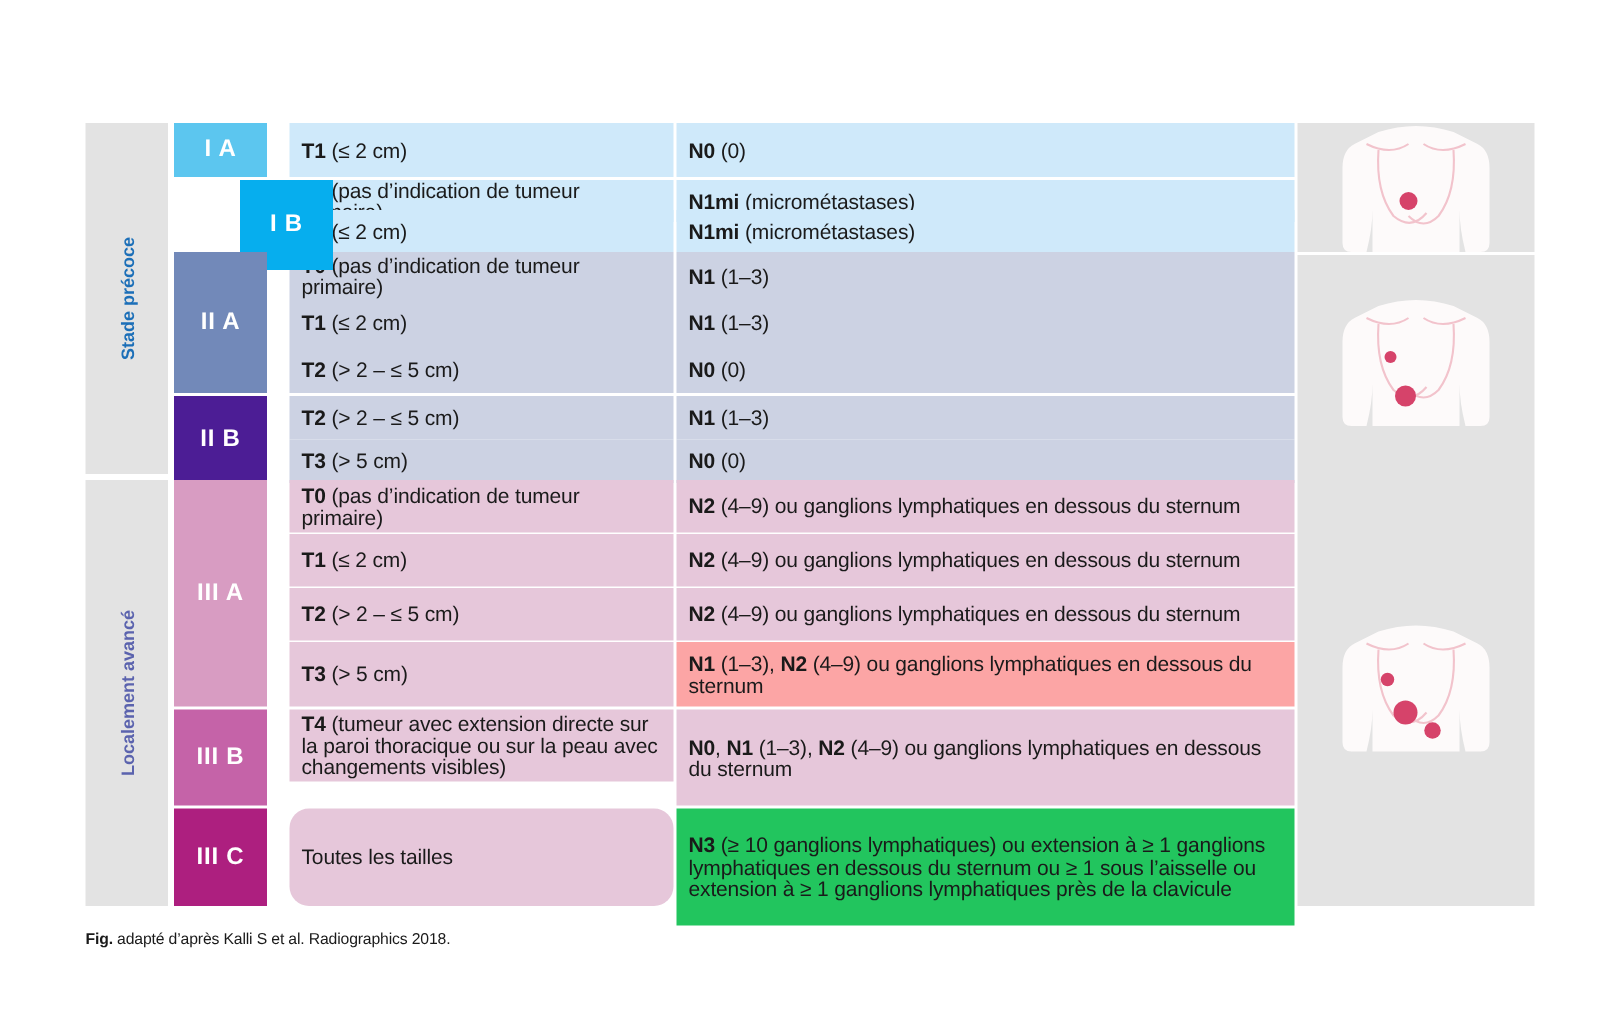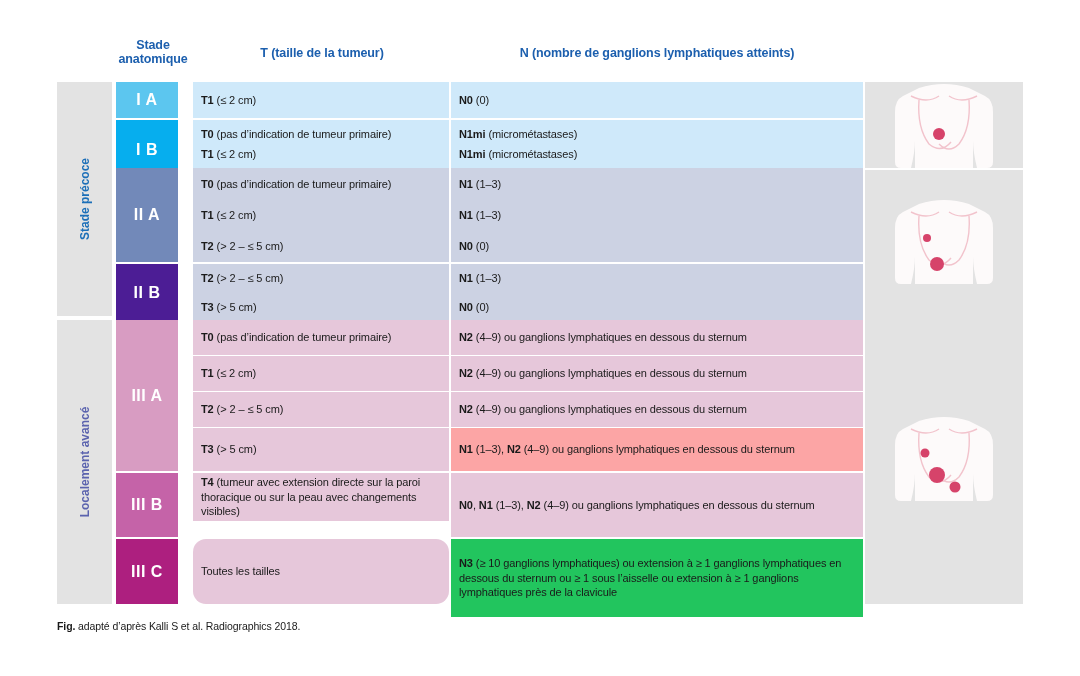--- a/index.html
+++ b/index.html
@@ -35,21 +35,21 @@
   .grp-early .vtext  { color:#1c6fb8; }
   .grp-local .vtext  { color:#5b63ae; }
 
   
   .stage { position:absolute; left:116px; width:62px;
            display:flex; align-items:center; justify-content:center;
            color:#ffffff; font-weight:bold; font-size:16px; letter-spacing:0.5px; }
 
   
   .cell { position:absolute; display:flex; align-items:center;
-          font-size:11px; line-height:14.5px; color:#1a1a1a; letter-spacing:-0.1px; }
+          font-size:14px; line-height:14.5px; color:#1a1a1a; letter-spacing:-0.1px; }
   .cell .inner { padding:0 8px; width:100%; }
   .cell b { font-weight:bold; }
   .col-t { left:193px; width:256px; }
   .col-n { left:451px; width:412px; }
 
   
   .imgcol { position:absolute; left:865px; width:158px; background:#e3e3e3; }
 
   
   .torso { position:absolute; left:0; right:0; }
@@ -58,28 +58,20 @@
   
   .footer { position:absolute; left:57px; top:620px; font-size:10.5px; color:#1a1a1a;
             letter-spacing:-0.1px; }
   .footer b { font-weight:bold; }
 </style>
 </head>
 <body>
 
 <div id="page">
 
-  <div class="header-row">
-    <div class="hdr hdr-stage">
-      <span>Stade</span><br>
-      <span>anatomique</span>
-    </div>
-    <div class="hdr hdr-t">T (taille de la tumeur)</div>
-    <div class="hdr hdr-n">N (nombre de ganglions lymphatiques atteints)</div>
-  </div>
 
   <div class="grid" id="grid">
       <div class="cell col-t" style="top: 82px; height: 36px; background: rgb(207, 233, 250);">
         <div class="inner"><b>T1</b> (≤ 2 cm)</div>
       </div>
       <div class="cell col-n" style="top: 82px; height: 36px; background: rgb(207, 233, 250);">
         <div class="inner"><b>N0</b> (0)</div>
       </div>
       <div class="cell col-t" style="top: 120px; height: 28px; background: rgb(207, 233, 250);">
         <div class="inner"><b>T0</b> (pas d’indication de tumeur primaire)</div>
@@ -159,21 +151,21 @@
       <div class="cell col-n" style="top: 539px; height: 78px; background: #22c55e;">
         <div class="inner"><b>N3</b> (≥ 10 ganglions lymphatiques) ou extension à ≥ 1 ganglions lymphatiques en dessous du sternum ou ≥ 1 sous l’aisselle ou extension à ≥ 1 ganglions lymphatiques près de la clavicule</div>
       </div>
       <div class="grp grp-early" style="top: 82px; height: 234px;">
         <span class="vtext" style="color: rgb(28, 111, 184);">Stade précoce</span>
       </div>
       <div class="grp grp-local" style="top: 320px; height: 284px;">
         <span class="vtext" style="color: rgb(91, 99, 174);">Localement avancé</span>
       </div>
       <div class="stage" style="top: 82px; height: 36px; background: rgb(92, 198, 239);">I A</div>
-      <div class="stage" style="top: 120px; height: 60px; background: rgb(6, 174, 238);">I B</div>
+      <div class="stage" style="top: 120px; height: 60px; background: rgb(6, 174, 238); margin-left: 44px;">I B</div>
       <div class="stage" style="top: 168px; height: 94px; background: rgb(114, 137, 185);">II A</div>
       <div class="stage" style="top: 264px; height: 58px; background: #4c1d95;">II B</div>
       <div class="stage" style="top: 320px; height: 151px; background: rgb(216, 156, 194);">III A</div>
       <div class="stage" style="top: 539px; height: 65px; background: rgb(173, 31, 127);">III C</div>
       <div class="stage" style="top: 473px; height: 64px; background: rgb(197, 99, 168);">III B</div>
       <div class="imgcol" style="top: 82px; height: 86px; background: rgb(227, 227, 227);">
         <div class="torso" style="top:0px">
       <svg width="110" height="96" viewBox="0 0 110 96">
         <path d="M30 6 Q55 -2 80 6 L96 14 Q104 18 104 30 L104 80 Q104 86 98 86
                  L88 86 Q84 70 84 58 L84 86 L26 86 L26 58 Q26 70 22 86 L12 86

